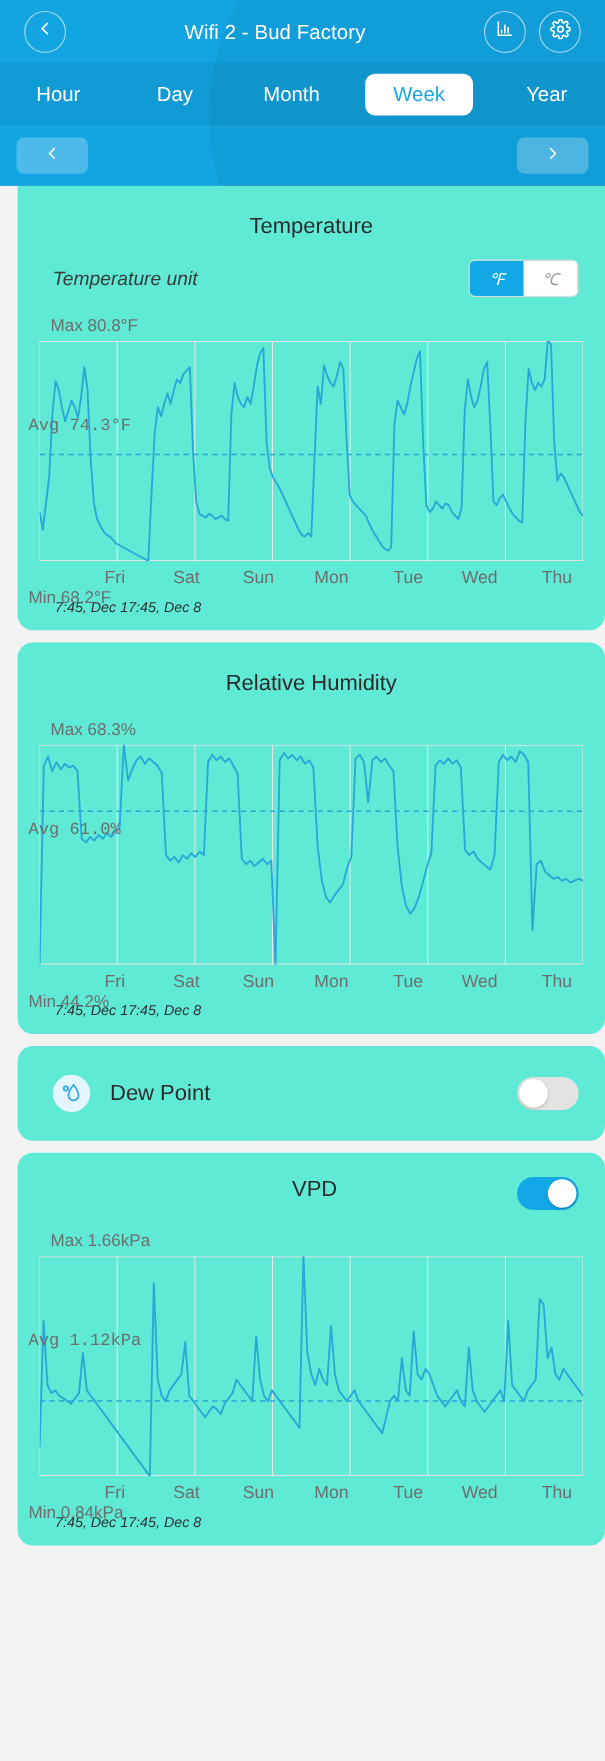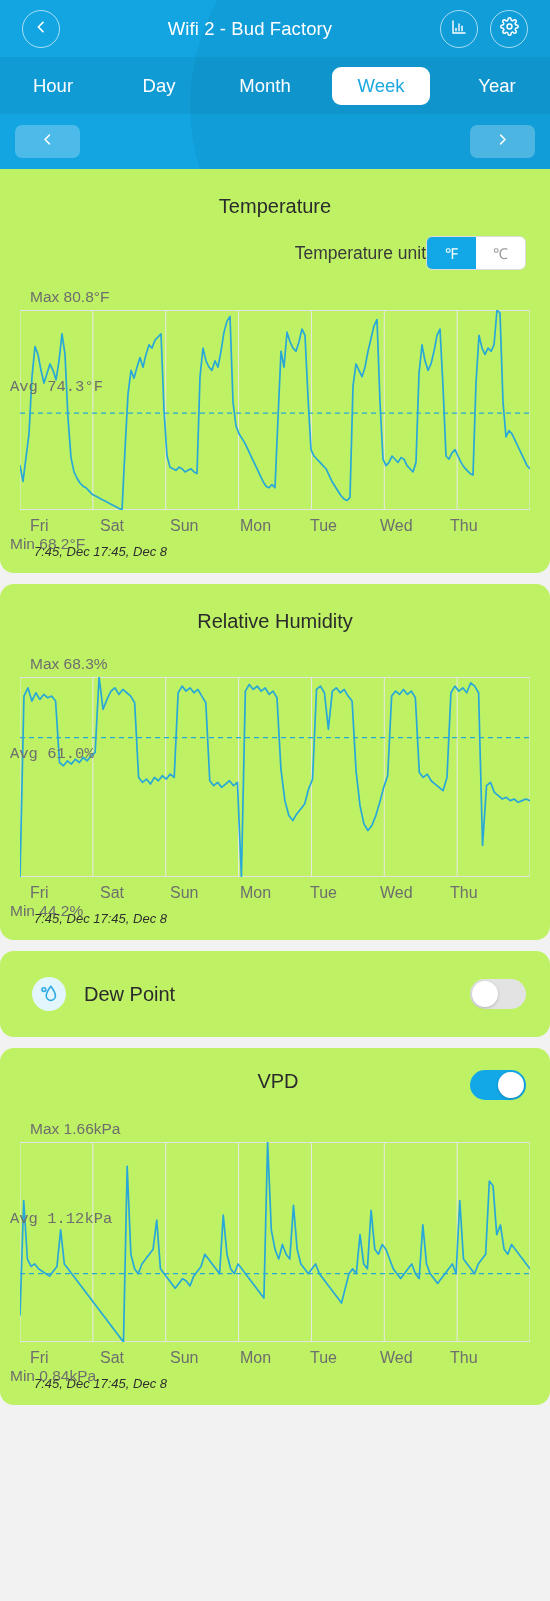--- a/index.html
+++ b/index.html
@@ -86,23 +86,23 @@
   }
   .nav-btn {
     width: 65px; height: 33px;
     border-radius: 7px;
     background: rgba(255,255,255,0.25);
     display: flex; align-items: center; justify-content: center;
   }
 
   
   .card {
-    background: #bef264;
+    background: #5eead4;
     border-radius: 14px;
-    margin: 0 0 11px 0;
+    margin: 0 0 11px 16px;
     padding: 0 0 14px 0;
     position: relative;
   }
   .card.flat-top { border-radius: 0 0 14px 14px; }
 
   .card-title {
     text-align: center;
     font-size: 20px;
     color: #2b2b2b;
     padding: 26px 0 8px 0;
@@ -113,22 +113,23 @@
   }
   .card-title-row .ct-spacer { width: 62px; flex: 0 0 auto; }
   .card-title-row .ct-text {
     flex: 1 1 auto; text-align: center;
     font-size: 20px; color: #2b2b2b;
   }
 
   .unit-row {
     display: flex;
     align-items: center;
-    justify-content: flex-end;
+    justify-content: space-between;
     padding: 10px 24px 4px 32px;
+    font-style: italic;
   }
   .unit-label { font-size: 17.5px; color: #3a3a3a; }
   .seg {
     display: flex;
     border: 1px solid #dcdcdc;
     border-radius: 6px;
     overflow: hidden;
     height: 34px;
     width: 100px;
   }
@@ -162,21 +163,21 @@
   }
   .stat-avg { top: 36.5%; font-family: Liberation Mono, monospace; }
   .stat-min { bottom: 6px; }
 
   .xlabels {
     display: flex;
     padding: 7px 10px 0 10px;
   }
   .xlabel {
     flex: 1 1 0;
-    text-align: left;
+    text-align: right;
     font-size: 16px;
     color: #6e6e6e;
   }
   .range-row {
     display: flex;
     padding: 9px 14px 0 14px;
     font-size: 13px;
     color: #2f2f2f;
     font-style: italic;
   }

